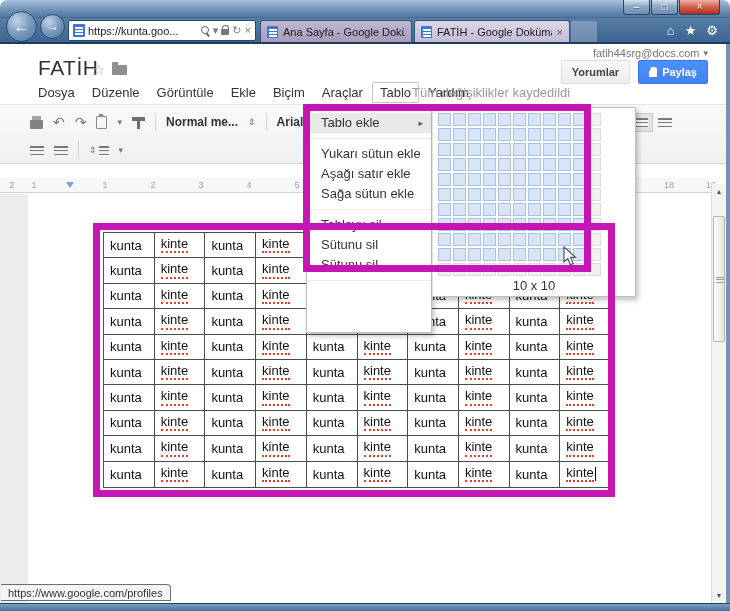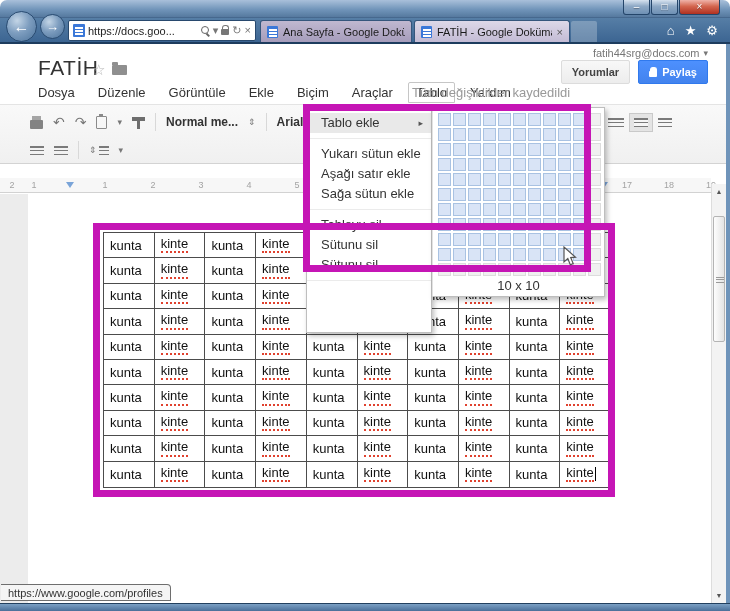--- a/index.html
+++ b/index.html
@@ -68,21 +68,21 @@
   .folder-ic::before { content:""; position:absolute; top:-3px; left:0; width:6px; height:3px; background:#8f8f8f; border-radius:1px 1px 0 0; }
   .account-line { position:absolute; top:47px; right:22px; font-size:11px; color:#777; display:flex; gap:4px; align-items:center; }
   .hdr-buttons { position:absolute; top:60px; right:22px; display:flex; gap:8px; }
   .btn-comments { height:24px; padding:0 10px; font-size:11px; font-weight:bold; color:#444;
     background:linear-gradient(180deg,#f8f8f8,#ededed); border:1px solid #dcdcdc; border-radius:2px;
     display:flex; align-items:center; }
   .btn-share { height:24px; padding:0 10px; font-size:11px; font-weight:bold; color:#fff;
     background:linear-gradient(180deg,var(--share-blue,#4d90fe),#4283ee); border:1px solid #3079ed; border-radius:2px;
     display:flex; align-items:center; gap:5px; }
 
-  .menubar { position:absolute; top:82px; left:38px; display:flex; align-items:center; gap:23px; font-size:13px; color:#333; }
+  .menubar { position:absolute; top:82px; left:38px; display:flex; align-items:center; gap:17px; font-size:13px; color:#333; }
   .menu-label { padding:2px 0; }
   .menu-label.active { background:#fff; border:1px solid #c6c6c6; border-radius:2px 2px 0 0; padding:2px 7px; margin:0 -8px; }
   .saved-status { position:absolute; top:85px; left:412px; font-size:13px; color:#999; }
 
   
   .toolbar { position:absolute; top:104px; left:0; width:726px; height:60px;
     background:linear-gradient(180deg,#f9f9f9,#f0f0f0); border-top:1px solid #e4e4e4; border-bottom:1px solid #d3d3d3; }
   .tb-row { position:absolute; left:30px; display:flex; align-items:center; gap:10px; height:24px; color:#666; }
   .tb-row1 { top:5px; } .tb-row2 { top:33px; }
   .tb-sep { width:1px; height:18px; background:#d8d8d8; }
@@ -134,21 +134,21 @@
 
   
   .menu-panel { position:absolute; top:107px; left:306px; width:126px; height:226px; background:#fff;
     border:1px solid #bebebe; box-shadow:2px 3px 5px rgba(0,0,0,.25); z-index:10; padding-top:5px; }
   .menu-item { height:20px; line-height:20px; font-size:13px; color:#333; padding:0 8px 0 14px;
     display:flex; align-items:center; white-space:nowrap; }
   .menu-item.hover { background:#e9e9e9; }
   .submenu-arrow { margin-left:auto; font-size:9px; color:#555; }
   .menu-sep { height:1px; background:#ebebeb; margin:5px 0; }
 
-  .grid-panel { position:absolute; top:107px; left:432px; width:173px; height:190px; background:#fff;
+  .grid-panel { position:absolute; top:107px; left:432px; width:204px; height:190px; background:#fff;
     border:1px solid #bebebe; border-left:1px solid #e2e2e2; box-shadow:2px 3px 5px rgba(0,0,0,.25);
     z-index:10; overflow:hidden; }
   .grid-cells { position:absolute; top:5px; left:5px; width:165px; height:165px;
     display:grid; grid-template-columns:repeat(11,13px); grid-template-rows:repeat(11,13px); gap:2px; }
   .gcell { width:13px; height:13px; background:#f0f0f0; border:1px solid #dcdcdc; }
   .gcell.sel { background:var(--grid-cell-blue,#d9e4f6); border-color:#a9c2e2; }
   .grid-size-label { position:absolute; top:170px; left:0; width:100%; text-align:center;
     font-size:13px; color:#333; }
 
   
@@ -178,21 +178,21 @@
   <div class="navbar"></div>
   <div class="circle-btn btn-back">
       <span>←</span>
     </div>
   <div class="circle-btn btn-forward">
       <span>→</span>
     </div>
 
   <div class="addressbar">
     <span class="favicon"></span>
-    <span class="url-text">https://docs.goo...</span>
+    <span class="url-text">https://kunta.goo...</span>
     <span class="mag"></span>
     <span class="addr-ic">▾</span>
     <span class="lock"></span>
     <span class="addr-ic">↻</span>
     <span class="addr-ic">×</span>
   </div>
 
   <div class="tab tab-1">
     <span class="favicon" style="width:11px;height:12px"></span>
     <span class="tab-label">Ana Sayfa - Google Dokümanlar</span>

